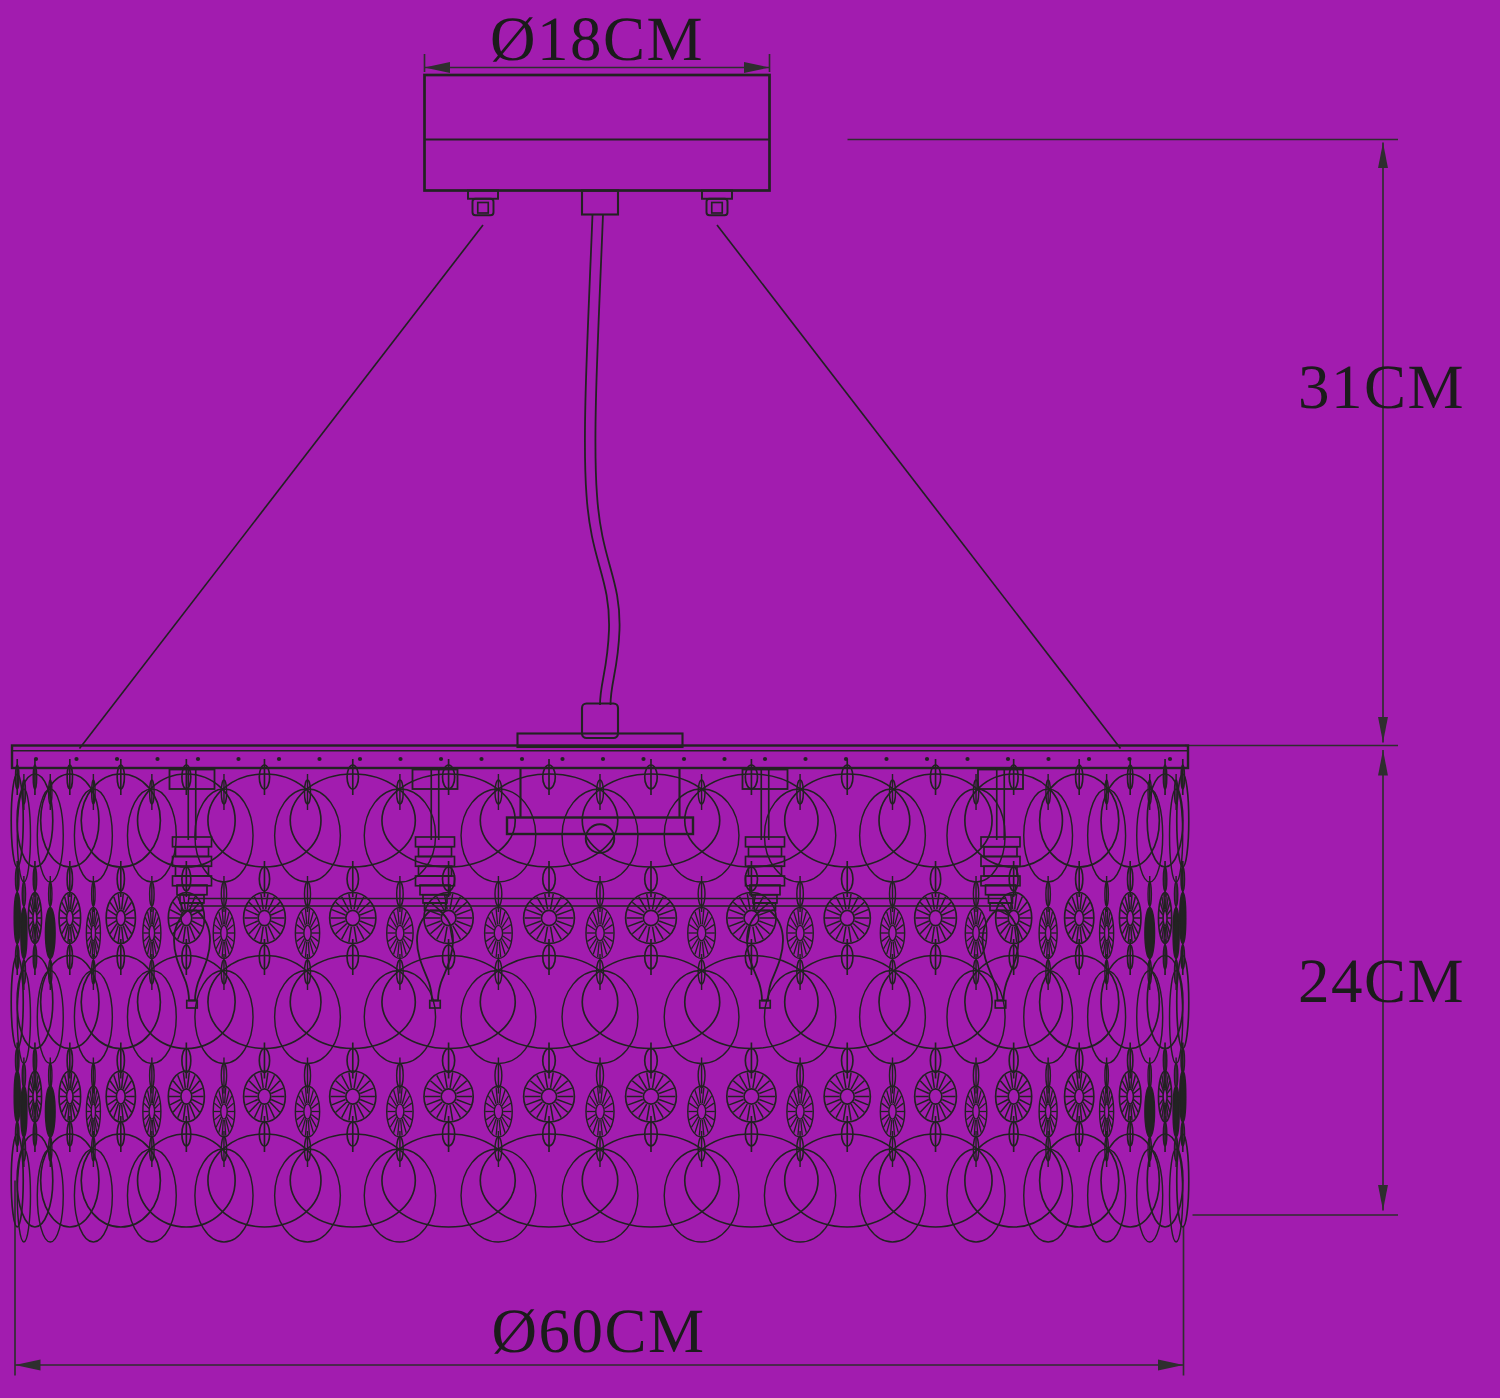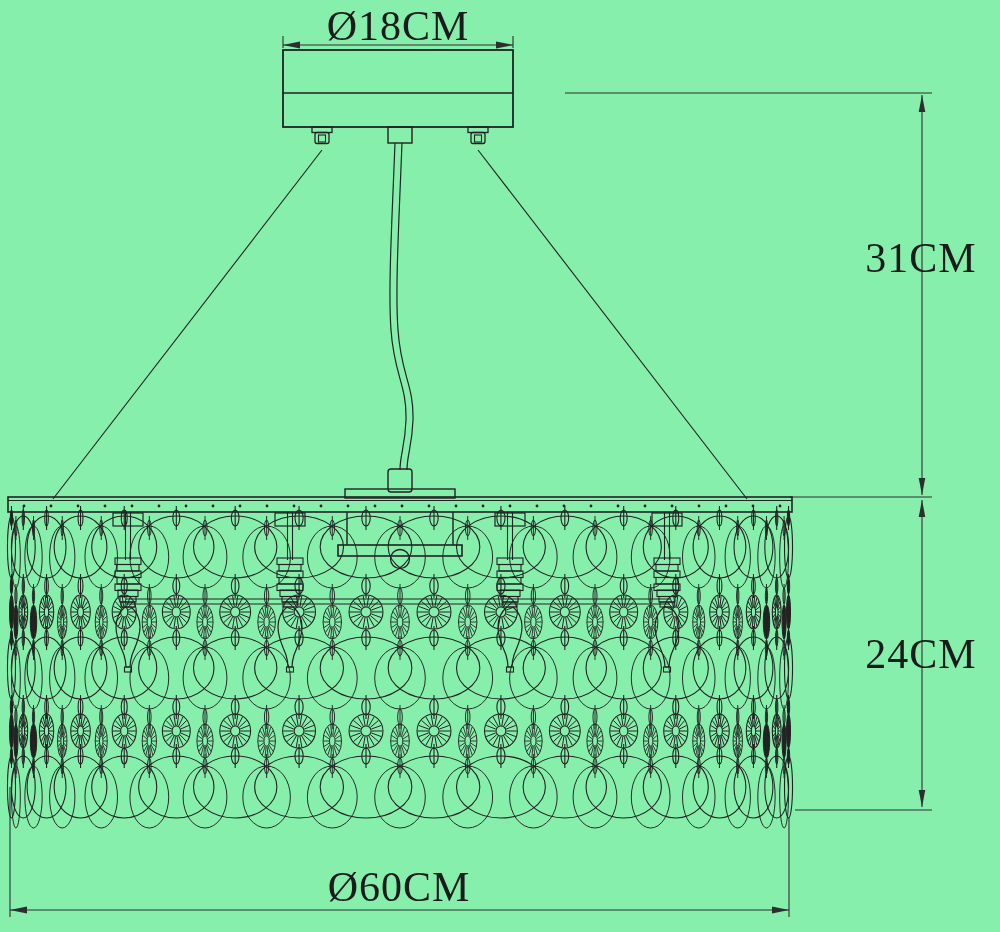--- a/index.html
+++ b/index.html
@@ -1,16 +1,16 @@
 <!DOCTYPE html>
 <html><head>
 <meta charset="utf-8">
 <style>
   html,body{margin:0;padding:0;background:#ffffff;}
-  .page{position:relative;width:1000px;height:932px;background:#86efac;overflow:hidden;}
+  .page{position:relative;width:1000px;height:932px;background:#a21caf;overflow:hidden;}
   svg{display:block;}
   text.dim-label{
     font-family:"Liberation Serif","DejaVu Serif",serif;
     fill:#1b1b1b;
     letter-spacing:1px;
   }
 </style>
 </head>
 <body>
 

